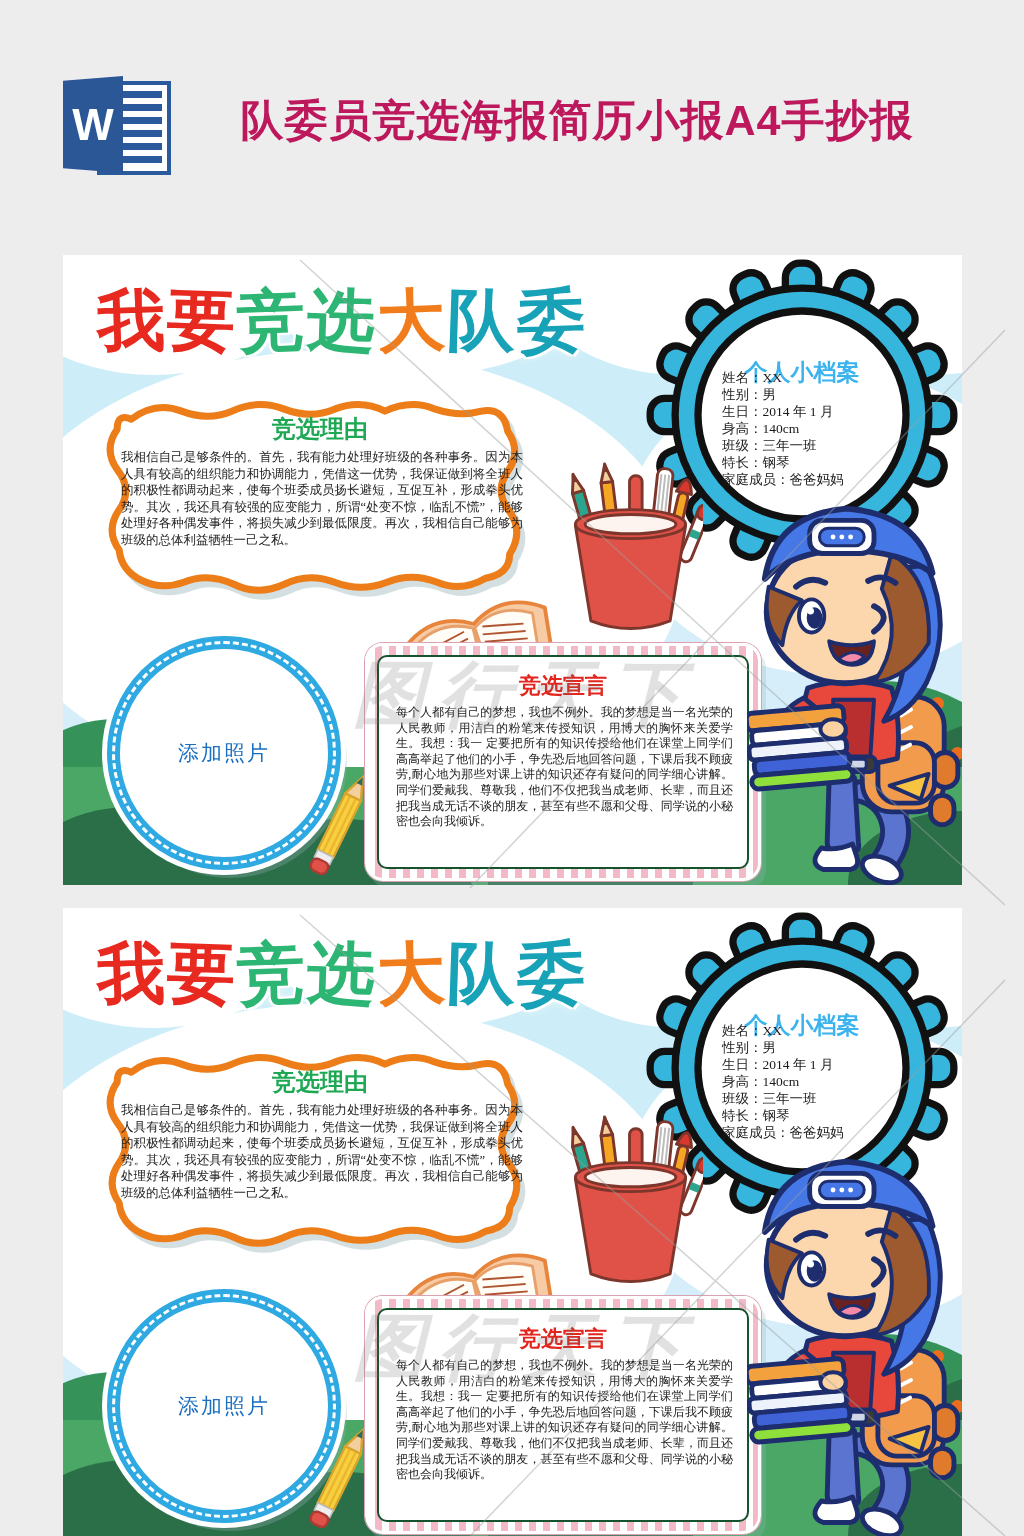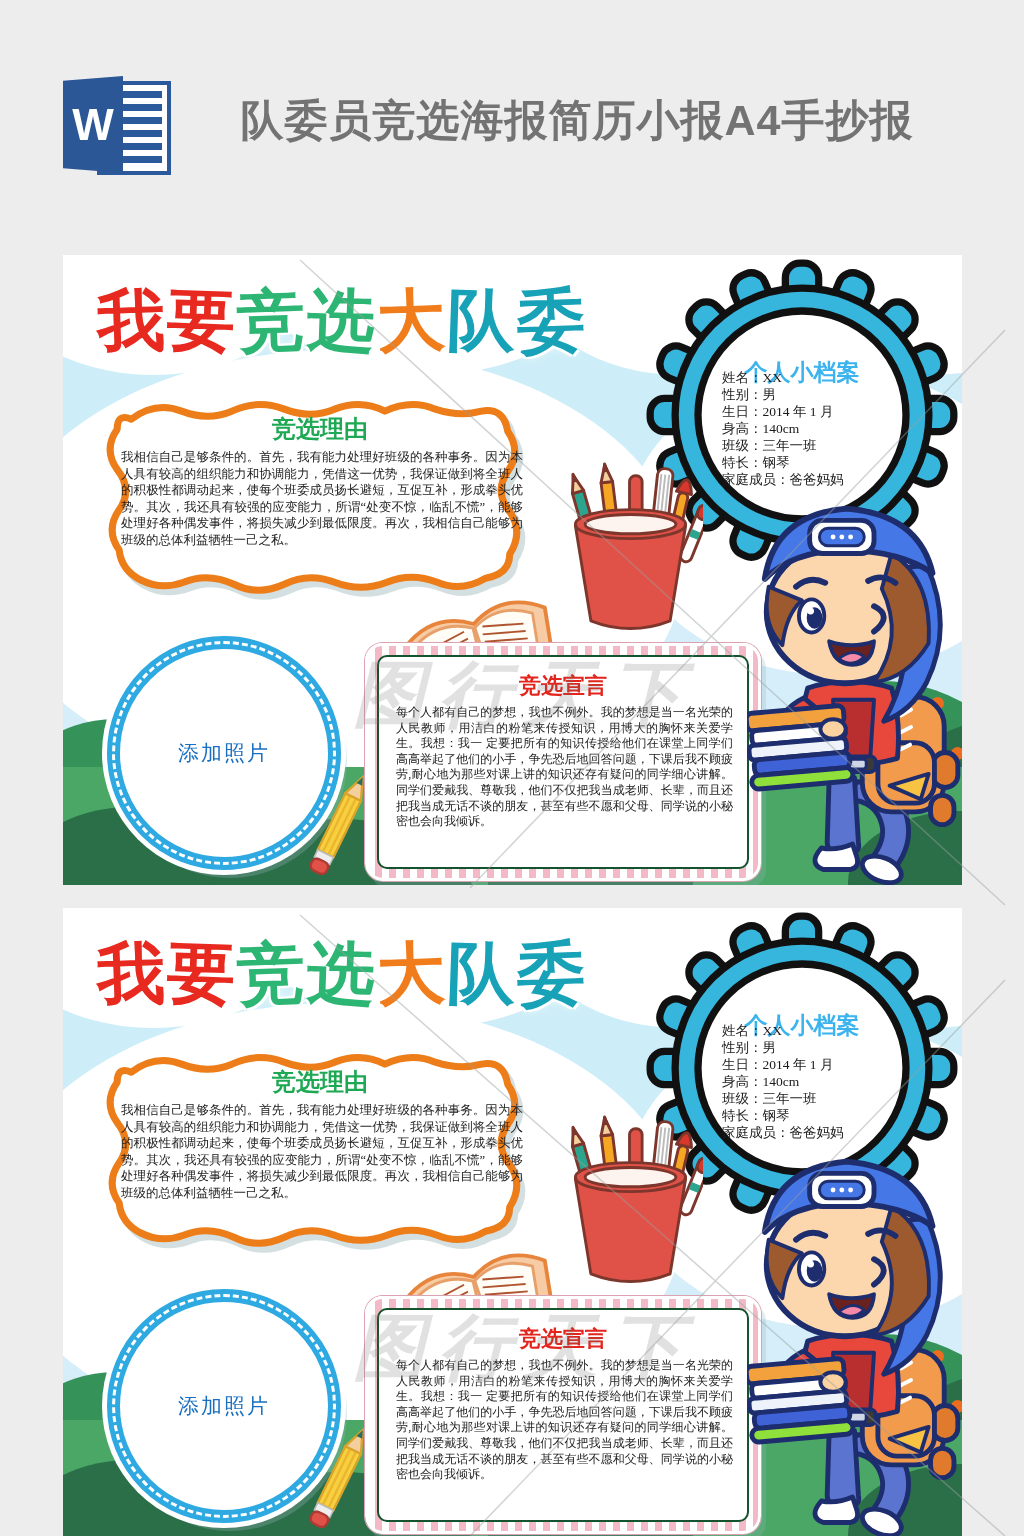--- a/index.html
+++ b/index.html
@@ -17,21 +17,21 @@
   .word-doc-lines{position:absolute;inset:6px 5px;background:repeating-linear-gradient(#2a5a9c 0 7px,#fff 7px 13px);}
   .word-panel{
     position:absolute;left:0;top:0;width:60px;height:97px;background:#2b5797;
     clip-path:polygon(0 5%,100% 0,100% 100%,0 95%);
     display:flex;align-items:center;justify-content:center;
     color:#fff;font-family:"Liberation Sans",sans-serif;font-weight:bold;font-size:44px;
   }
   .header-title{
     position:absolute;left:130px;right:0;top:92px;text-align:center;
     font-family:"Liberation Sans","DejaVu Sans",sans-serif;
-    font-weight:bold;font-size:43px;color:#737373;letter-spacing:1px;
+    font-weight:bold;font-size:43px;color:#be185d;letter-spacing:1px;
   }
   .header-sub{
     position:absolute;left:130px;right:0;top:152px;text-align:center;
     font-family:"Liberation Sans","DejaVu Sans",sans-serif;
     font-size:25px;color:#333;
   }
 
   
   .poster{position:absolute;left:63px;width:899px;height:630px;overflow:hidden;background:#cdeef8;}
   #poster-1{top:255px;}

